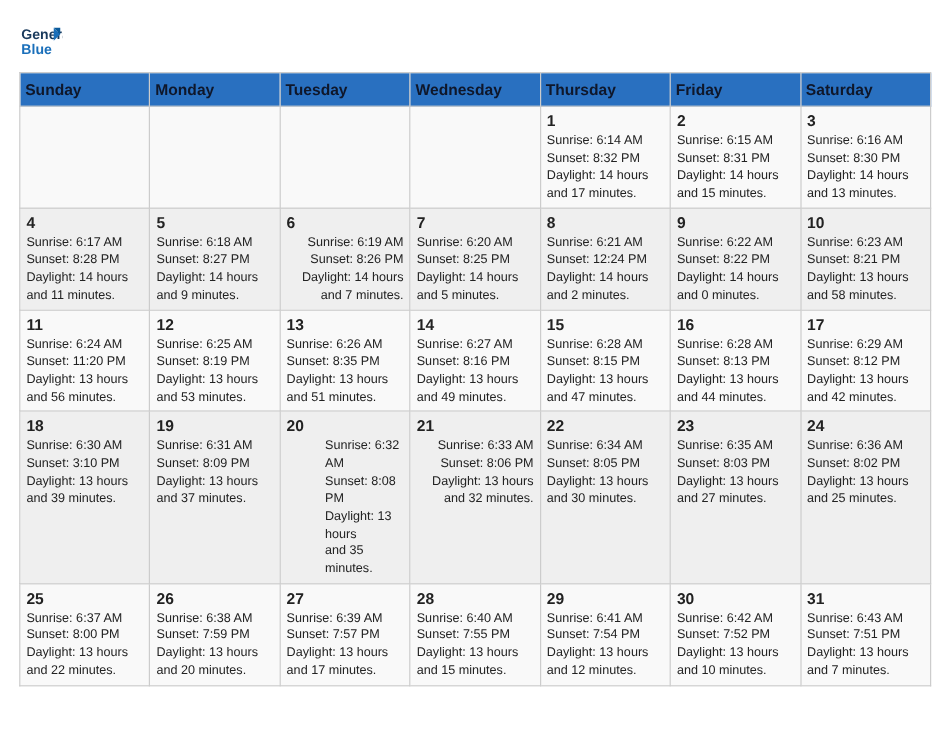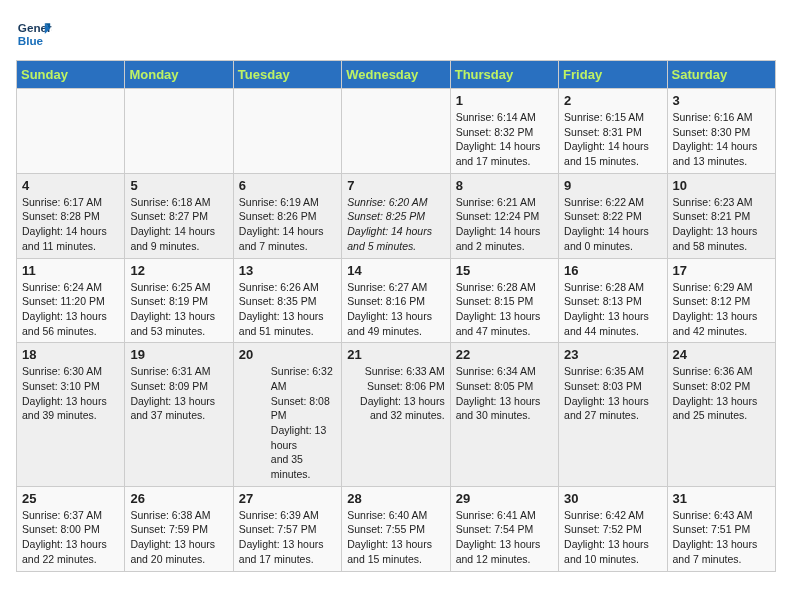--- a/index.html
+++ b/index.html
@@ -37,21 +37,21 @@
       font-size: 16px;
       color: #444;
     }
     table {
       width: 100%;
       border-collapse: collapse;
       table-layout: fixed;
     }
     thead tr th {
       background-color: #2970c0;
-      color: #bef264;
+      color: #0f172a;
       font-size: 13px;
       font-weight: bold;
       padding: 6px 4px;
       text-align: left;
       border: 1px solid #ccc;
     }
     tbody tr td {
       border: 1px solid #ccc;
       vertical-align: top;
       padding: 4px 5px;
@@ -147,28 +147,28 @@
         </td>
         <td>
           <span class="day-num">5</span>
           <div class="cell-content" style="white-space: pre-line;">Sunrise: 6:18 AM
 Sunset: 8:27 PM
 Daylight: 14 hours
 and 9 minutes.</div>
         </td>
         <td>
           <span class="day-num">6</span>
-          <div class="cell-content" style="white-space: pre-line;">Sunrise: 6:19 AM
+          <div class="cell-content" style="white-space: pre-line; text-align: right;">Sunrise: 6:19 AM
 Sunset: 8:26 PM
 Daylight: 14 hours
 and 7 minutes.</div>
         </td>
         <td>
           <span class="day-num">7</span>
-          <div class="cell-content" style="white-space: pre-line; font-style: italic;">Sunrise: 6:20 AM
+          <div class="cell-content" style="white-space: pre-line;">Sunrise: 6:20 AM
 Sunset: 8:25 PM
 Daylight: 14 hours
 and 5 minutes.</div>
         </td>
         <td>
           <span class="day-num">8</span>
           <div class="cell-content" style="white-space: pre-line;">Sunrise: 6:21 AM
 Sunset: 12:24 PM
 Daylight: 14 hours
 and 2 minutes.</div>

